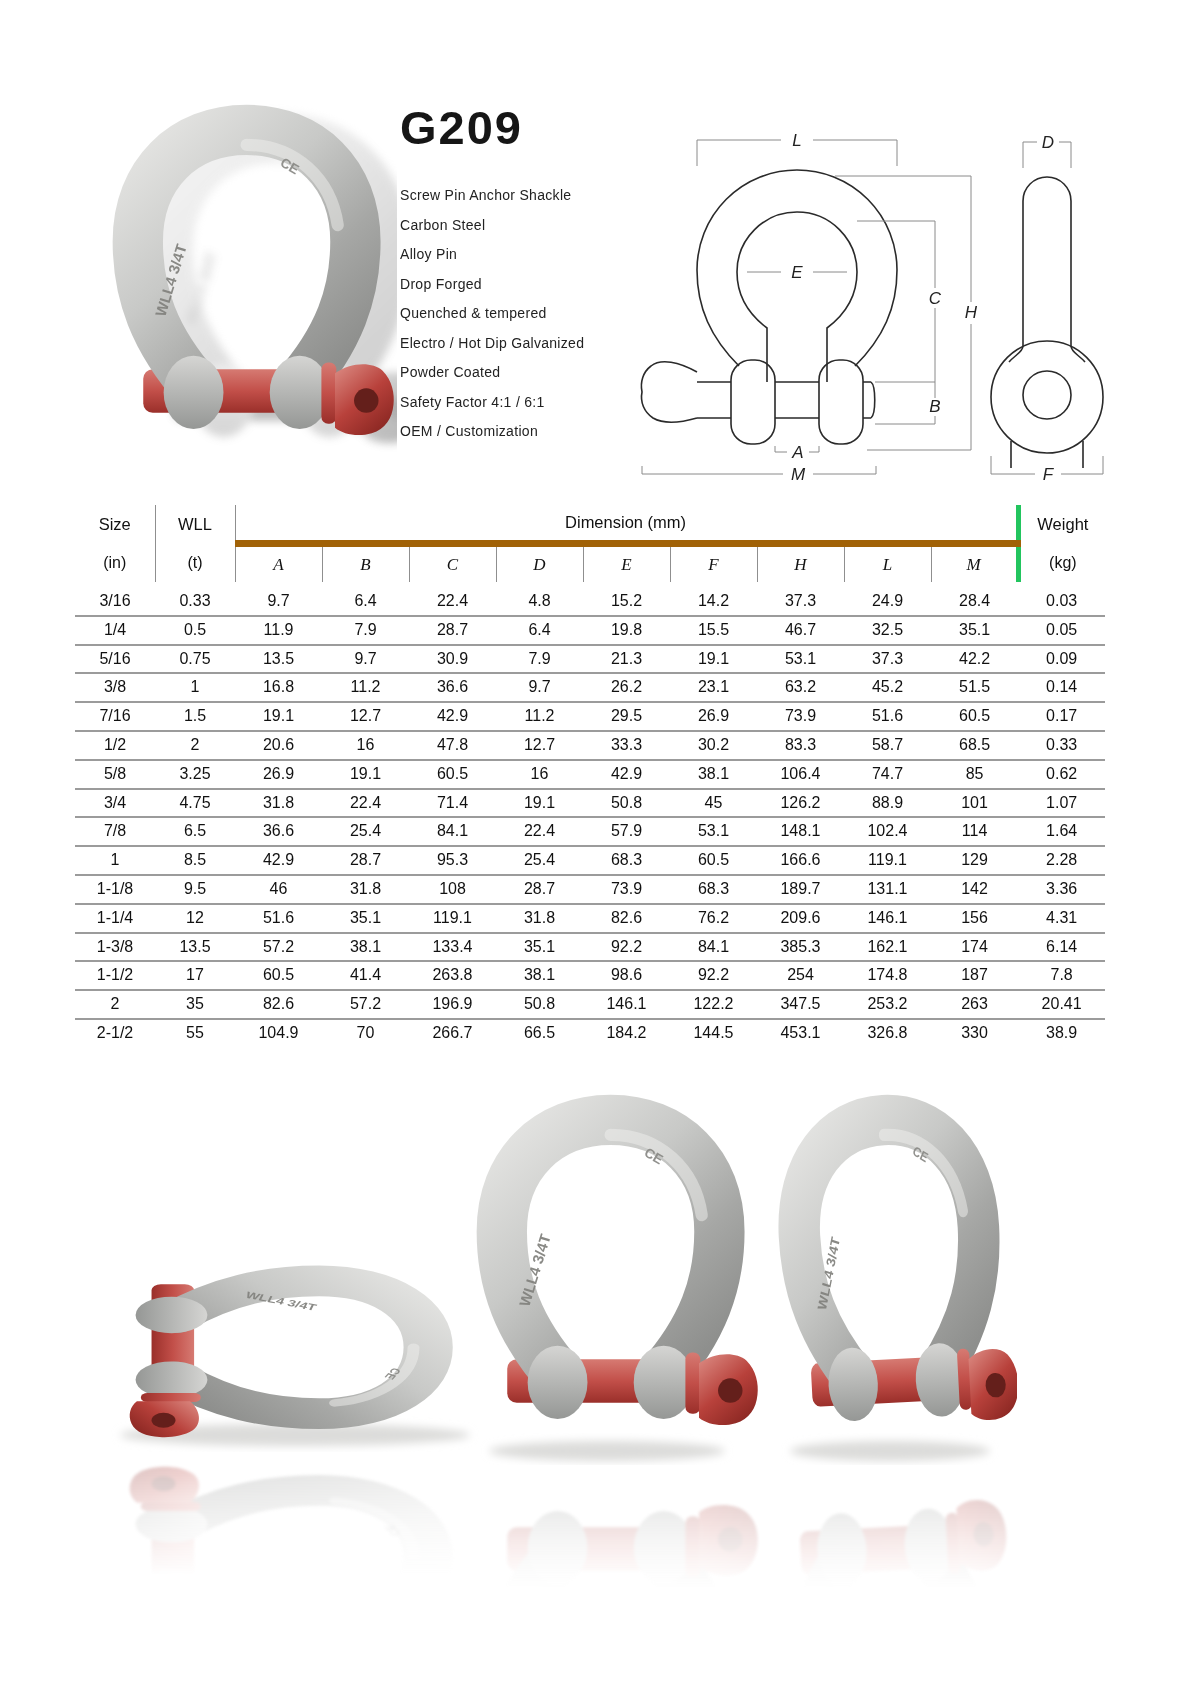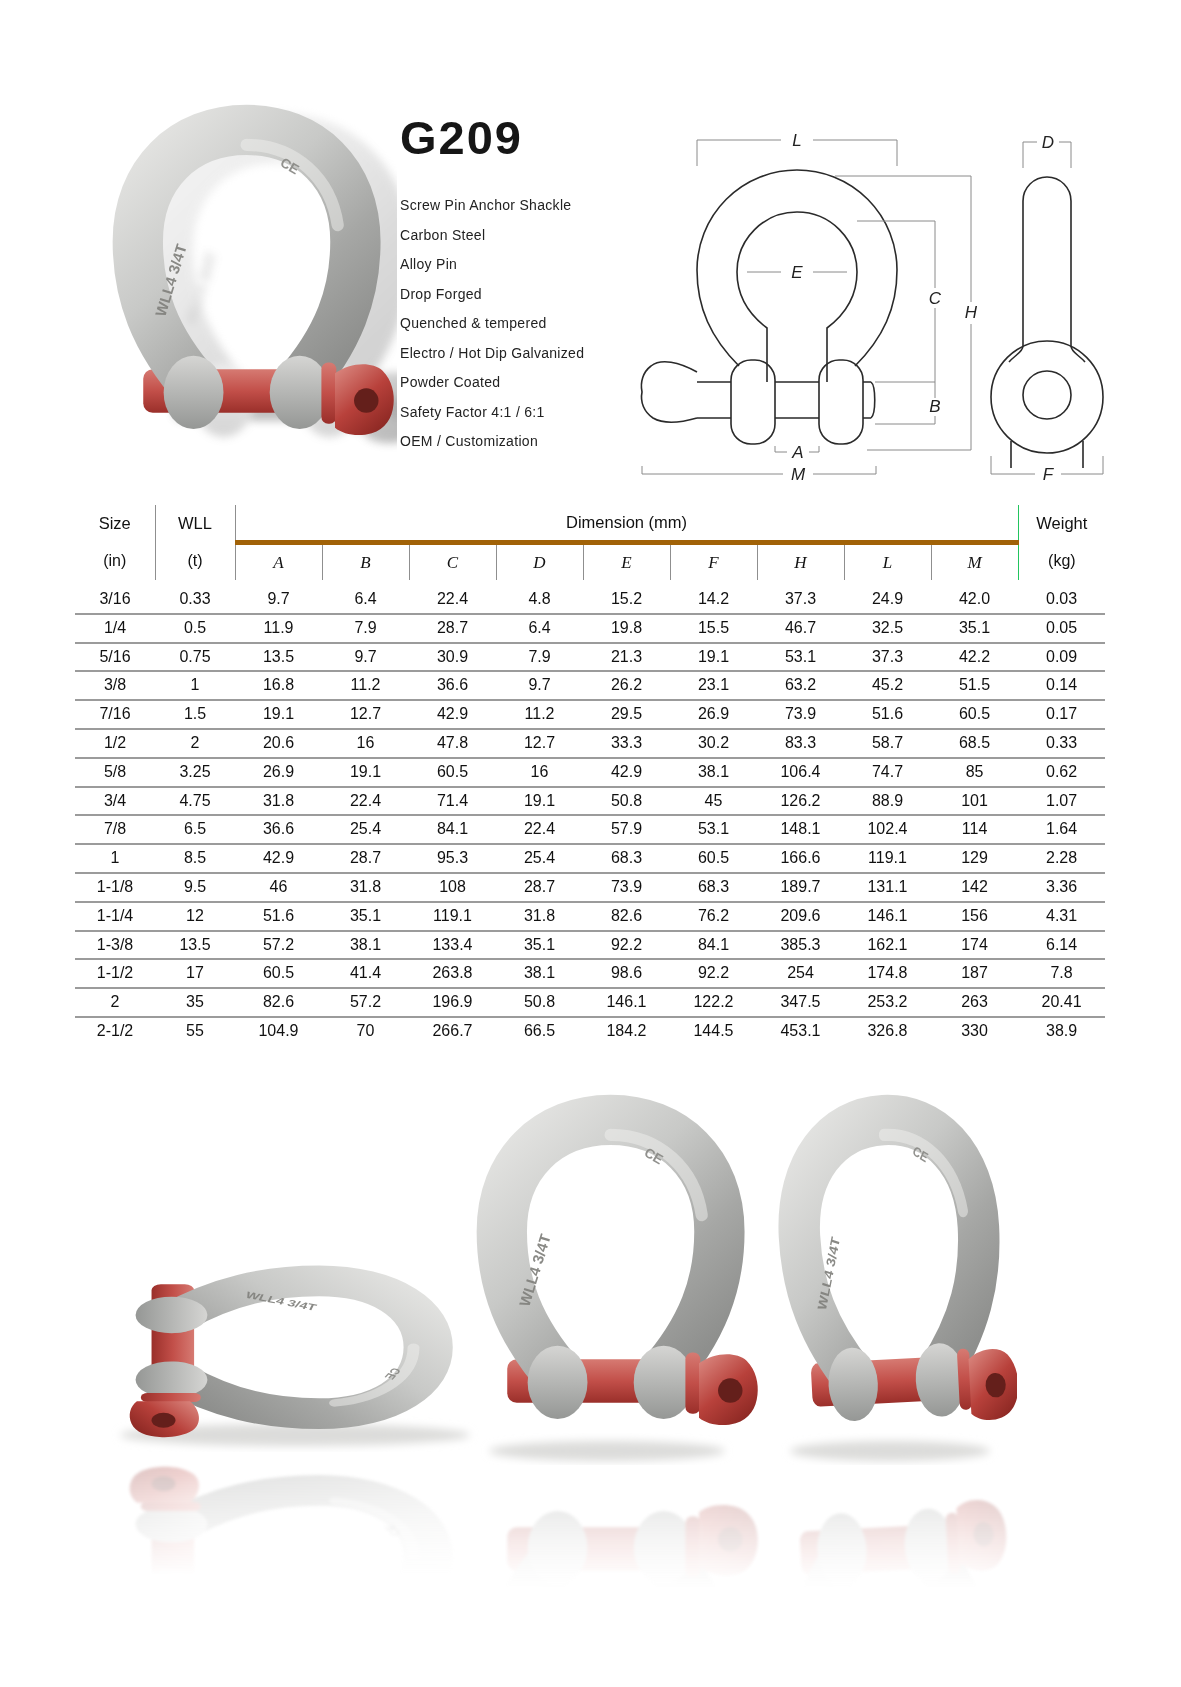--- a/index.html
+++ b/index.html
@@ -1,35 +1,35 @@
 <!DOCTYPE html>
 <html><head>
 <meta charset="utf-8">
 <style>
   html,body{margin:0;padding:0;background:#ffffff;}
   .page{position:relative;width:1181px;height:1687px;background:#ffffff;overflow:hidden;
         font-family:"Liberation Sans",sans-serif;color:#1c1c1c;}
   .abs{position:absolute;}
 
   
-  .hero-text{position:absolute;left:400px;top:110px;width:250px;}
+  .hero-text{position:absolute;left:400px;top:100px;width:250px;}
   .product-title{font-size:47px;font-weight:700;letter-spacing:2px;margin:0 0 26px 0;color:#161616;}
   .feature-list{list-style:none;margin:0;padding:0;font-size:14px;line-height:29.5px;
                 letter-spacing:.3px;color:#222;white-space:nowrap;}
 
   
   .spec-table-wrap{position:absolute;left:75px;top:505px;width:1030px;}
   table.spec-table{border-collapse:collapse;table-layout:fixed;width:1030px;font-size:16px;color:#111;}
   table.spec-table th,table.spec-table td{padding:0;text-align:center;font-weight:400;}
   table.spec-table thead th{height:35px;vertical-align:middle;}
   .b{font-weight:700;font-size:16.5px;}
   .i{font-style:italic;font-family:"Liberation Serif",serif;font-size:17px;}
   .br{border-right:1px solid #8f8f8f;}
-  .bl{border-left:1px solid #22c55e;}
-  .bb{border-bottom:5px solid #a16207;}
+  .bl{border-left:5px solid #22c55e;}
+  .bb{border-bottom:7px solid #a16207;}
   table.spec-table tbody td{height:26.8px;line-height:26.8px;}
   table.spec-table tbody tr + tr td{border-top:2px solid #9b9b9b;}
   table.spec-table tbody tr:first-child td{padding-top:6px;}
 
   
   .dim-label{font-style:italic;}
 
   
   .fig{position:absolute;}
   .fig svg{display:block;}
@@ -205,21 +205,21 @@
             <td>3/16</td>
             <td>0.33</td>
             <td>9.7</td>
             <td>6.4</td>
             <td>22.4</td>
             <td>4.8</td>
             <td>15.2</td>
             <td>14.2</td>
             <td>37.3</td>
             <td>24.9</td>
-            <td>42.0</td>
+            <td>28.4</td>
             <td>0.03</td>
           </tr>
           <tr>
             <td>1/4</td>
             <td>0.5</td>
             <td>11.9</td>
             <td>7.9</td>
             <td>28.7</td>
             <td>6.4</td>
             <td>19.8</td>

